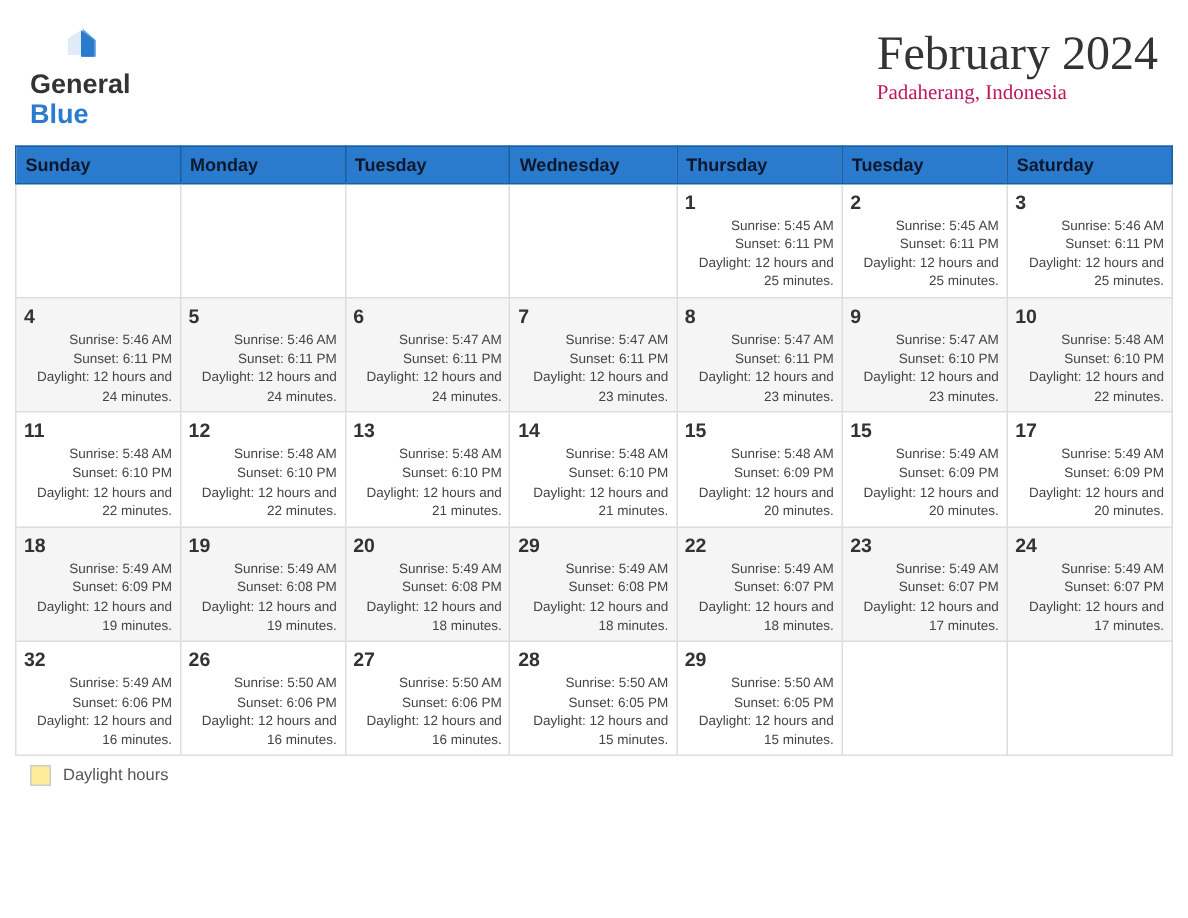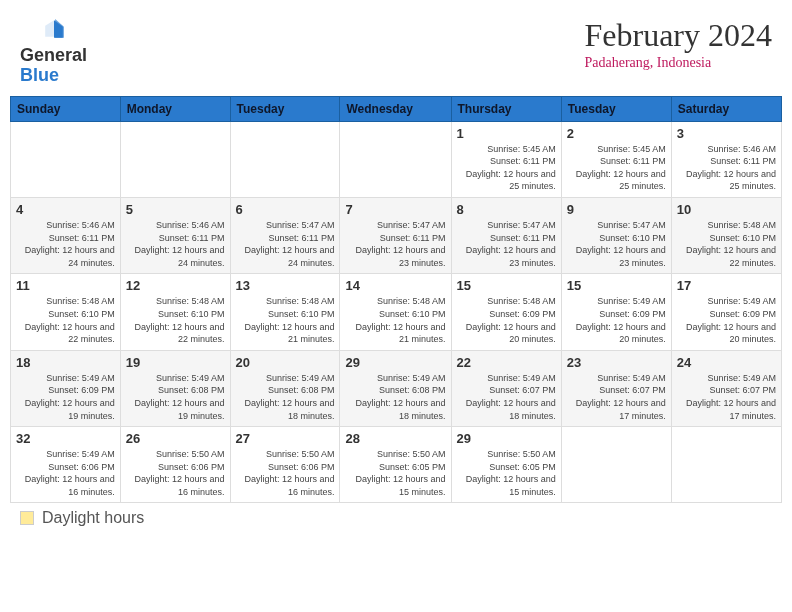--- a/index.html
+++ b/index.html
@@ -99,21 +99,21 @@
       padding: 6px 10px 2px 10px;
     }
     .daylight-box {
       width: 14px;
       height: 14px;
       background: #ffeb99;
       border: 1px solid #ccc;
       display: inline-block;
     }
     .footer-label {
-      font-size: 16px;
+      font-size: 11px;
       color: #555;
     }
   </style>
 </head>
 <body>
 
 <div class="header">
   <div class="logo">
     <div>
       <svg class="logo-icon" viewBox="0 0 40 40" xmlns="http://www.w3.org/2000/svg">

